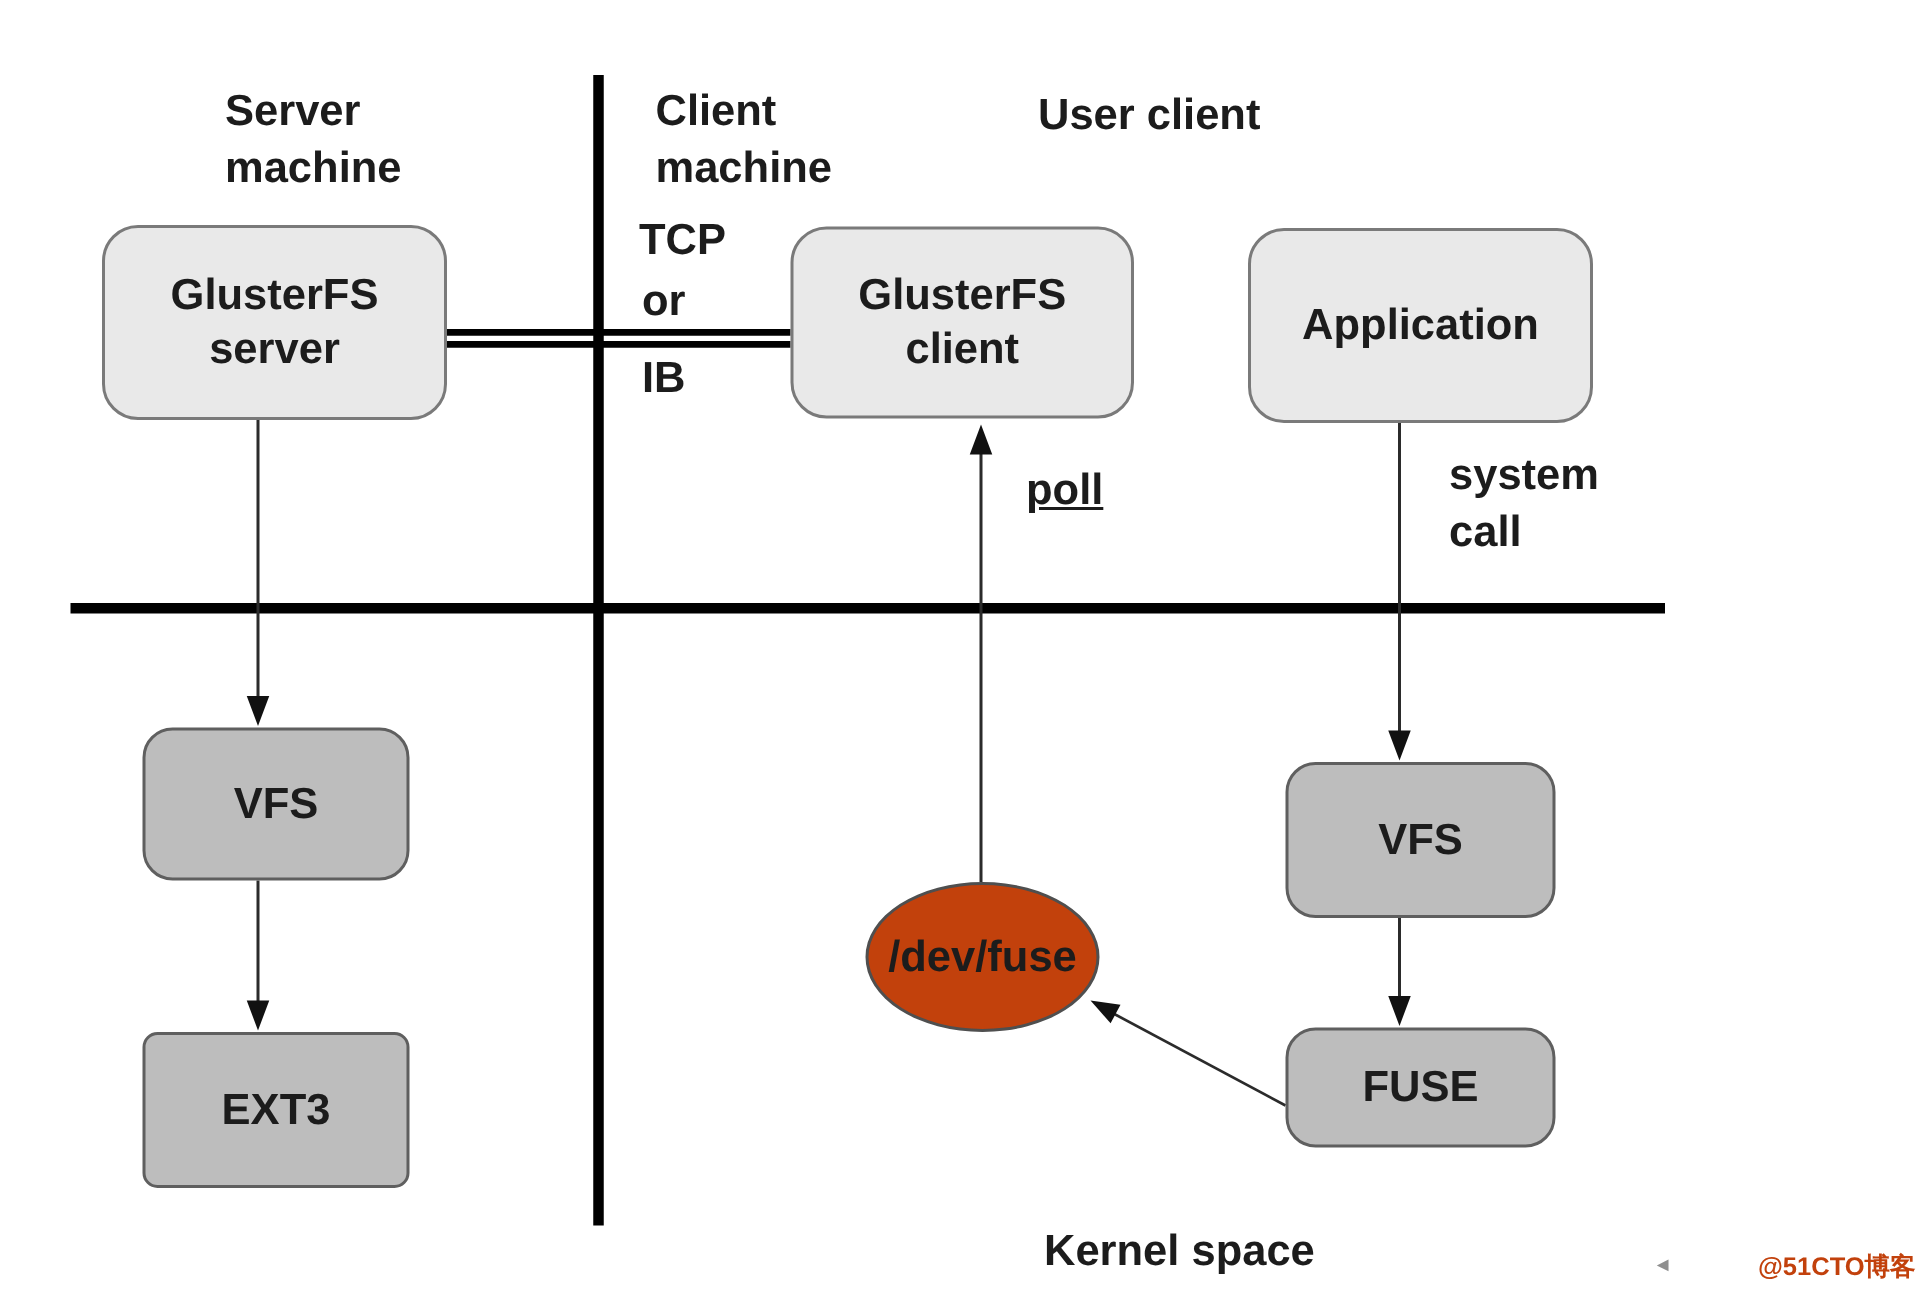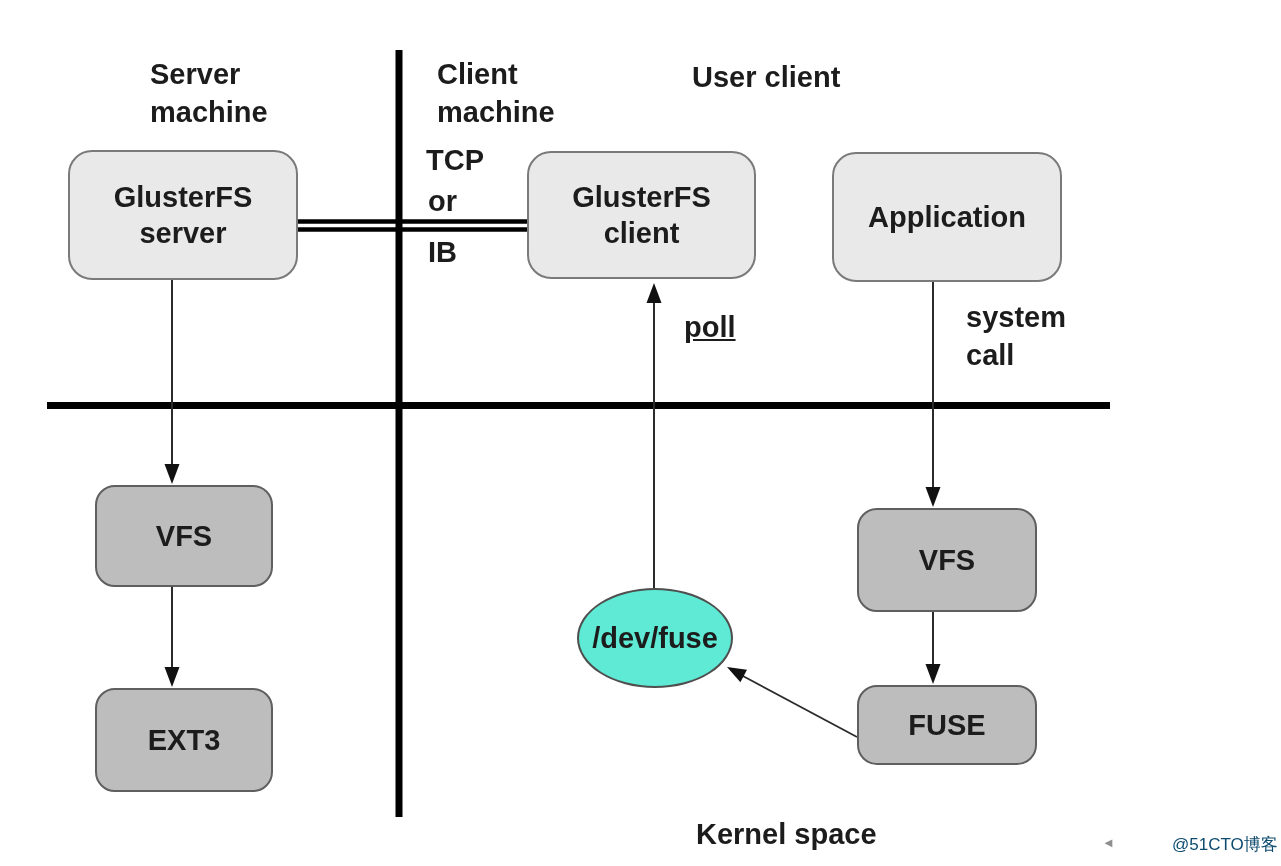--- a/index.html
+++ b/index.html
@@ -32,28 +32,28 @@
     background:#e9e9e9;
     border:2px solid #7a7a7a;
     border-radius:24px;
   }
   .box-dark{
     background:#bdbdbd;
     border:2px solid #5f5f5f;
     border-radius:20px;
   }
   .ellipse{
-    background:#5eead4;
+    background:#c2410c;
     border:2px solid #4f4f4f;
     border-radius:50%;
   }
   .watermark{
     position:absolute;
-    font-size:17px;font-weight:400;
-    color:#0c4a6e;
+    font-size:17px;font-weight:700;
+    color:#c2410c;
     white-space:nowrap;
   }
   .wm-tri{
     position:absolute;
     font-size:13px;
     color:#8f8f8f;
   }
 </style>
 </head>
 <body>
@@ -116,21 +116,21 @@
   <div class="txt" style="left:946px;top:298px;margin-left:20px;">system
 call</div>
 
   <div class="node box-light" style="left:68px;top:150px;width:230px;height:130px;">GlusterFS
 server</div>
   <div class="node box-light" style="left:527px;top:151px;width:229px;height:128px;">GlusterFS
 client</div>
   <div class="node box-light" style="left:832px;top:152px;width:230px;height:130px;text-align:center;">Application</div>
 
   <div class="node box-dark" style="left:95px;top:485px;width:178px;height:102px;">VFS</div>
-  <div class="node box-dark" style="left:95px;top:688px;width:178px;height:104px;">EXT3</div>
+  <div class="node box-dark" style="left:95px;top:688px;width:178px;height:104px;border-radius:10px;">EXT3</div>
   <div class="node box-dark" style="left:857px;top:508px;width:180px;height:104px;">VFS</div>
   <div class="node box-dark" style="left:857px;top:685px;width:180px;height:80px;">FUSE</div>
   <div class="node ellipse" style="left:577px;top:588px;width:156px;height:100px;">/dev/fuse</div>
 
   <div class="wm-tri" style="left:1102px;top:835px;">◄</div>
   <div class="watermark" style="left:1172px;top:833px;">@51CTO博客</div>
 
 </div>
 
 </body></html>

